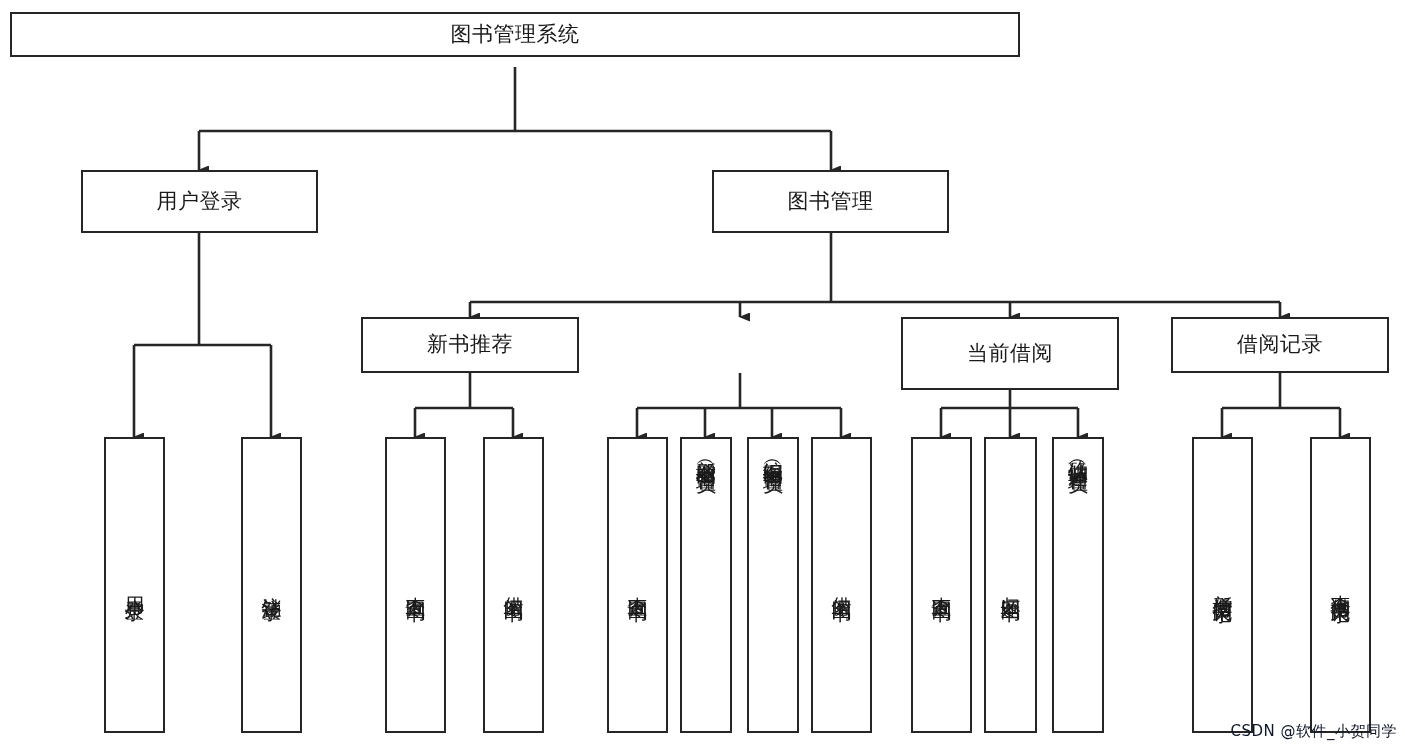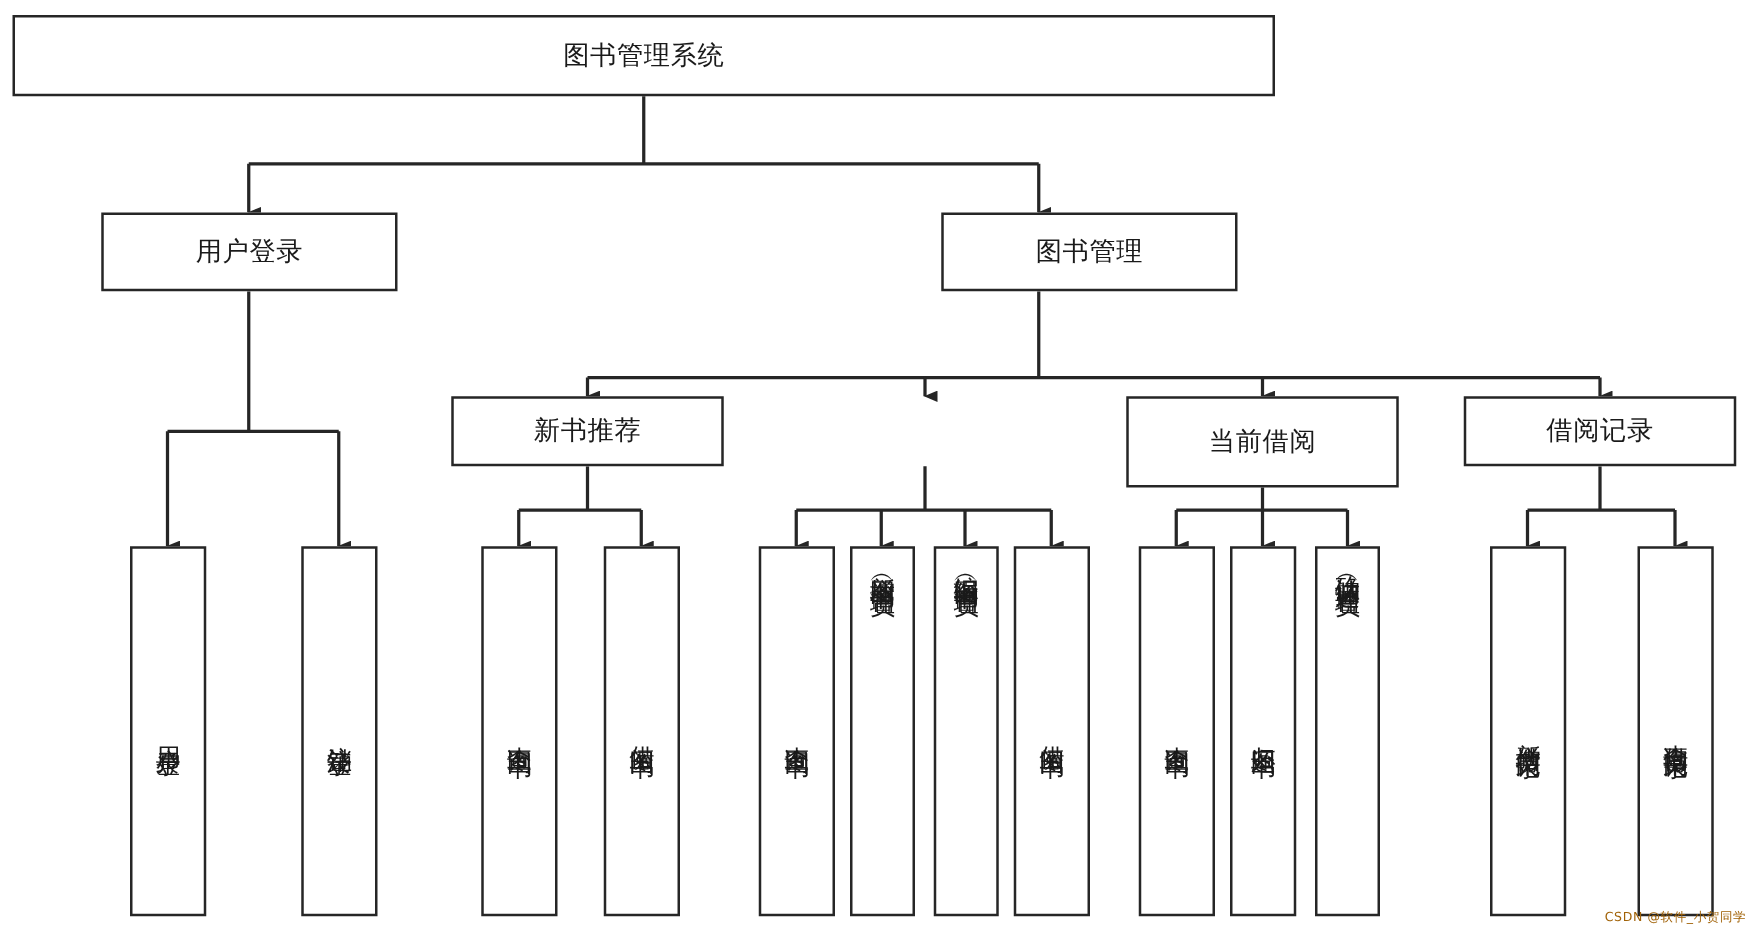--- a/index.html
+++ b/index.html
@@ -62,22 +62,22 @@
     white-space: nowrap;
   }
   .node.vert.centered {
     align-items: center;
     padding-top: 0;
   }
   #watermark {
     position: absolute;
     right: 8px;
     bottom: 6px;
-    font-size: 10px;
-    color: #a16207;
+    font-size: 15px;
+    color: #0f172a;
     white-space: nowrap;
     z-index: 3;
     letter-spacing: 0.5px;
   }
 </style>
 </head>
 <body>
 
 <div id="diagram-root">
 
@@ -124,29 +124,29 @@
       <path d="M1010,408 L1010,437" marker-end="url(#arrow)"></path>
       <path d="M1078,408 L1078,437" marker-end="url(#arrow)"></path>
 
       <path d="M1280,373 L1280,408"></path>
       <path d="M1222,408 L1340,408"></path>
       <path d="M1222,408 L1222,437" marker-end="url(#arrow)"></path>
       <path d="M1340,408 L1340,437" marker-end="url(#arrow)"></path>
     </g>
   </svg>
 
-  <div class="node horiz" style="left:10px; top:12px; width:1010px; height:65px;">
+  <div class="node horiz" style="left:10px; top:12px; width:1010px; height:45px;">
     <span class="node-label">图书管理系统</span>
   </div>
 
   <div class="node horiz" style="left:81px; top:170px; width:237px; height:63px;">
     <span class="node-label">用户登录</span>
   </div>
 
-  <div class="node horiz" style="left:712px; top:170px; width:237px; height:63px;margin-left:41px;">
+  <div class="node horiz" style="left:712px; top:170px; width:237px; height:63px;">
     <span class="node-label">图书管理</span>
   </div>
 
   <div class="node horiz" style="left:361px; top:317px; width:218px; height:56px;">
     <span class="node-label">新书推荐</span>
   </div>
 
 
   <div class="node horiz" style="left:901px; top:317px; width:218px; height:73px;">
     <span class="node-label">当前借阅</span>

